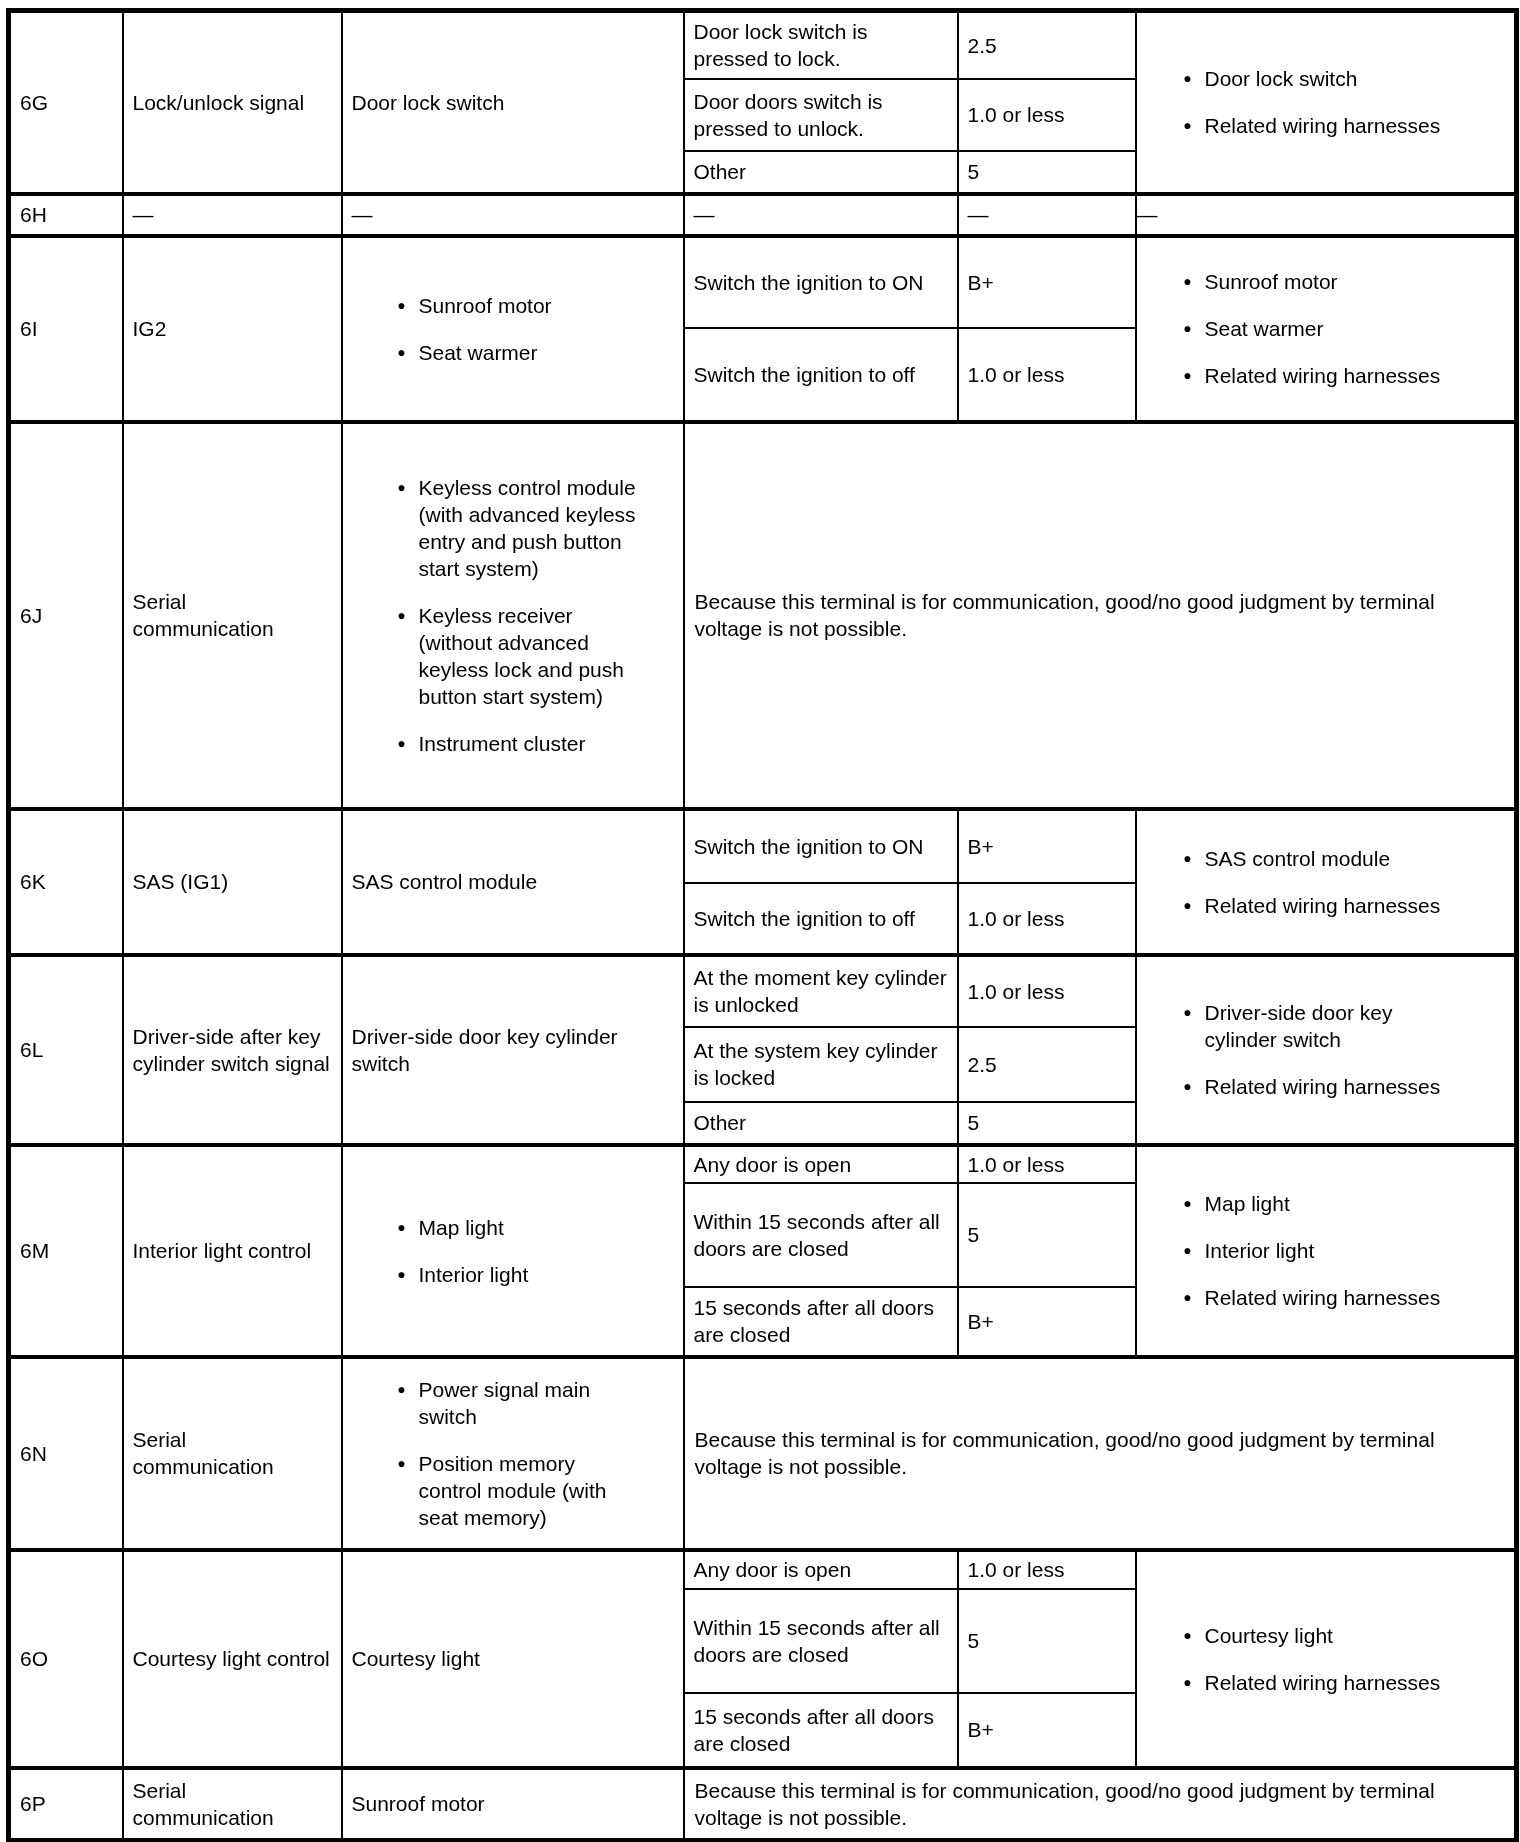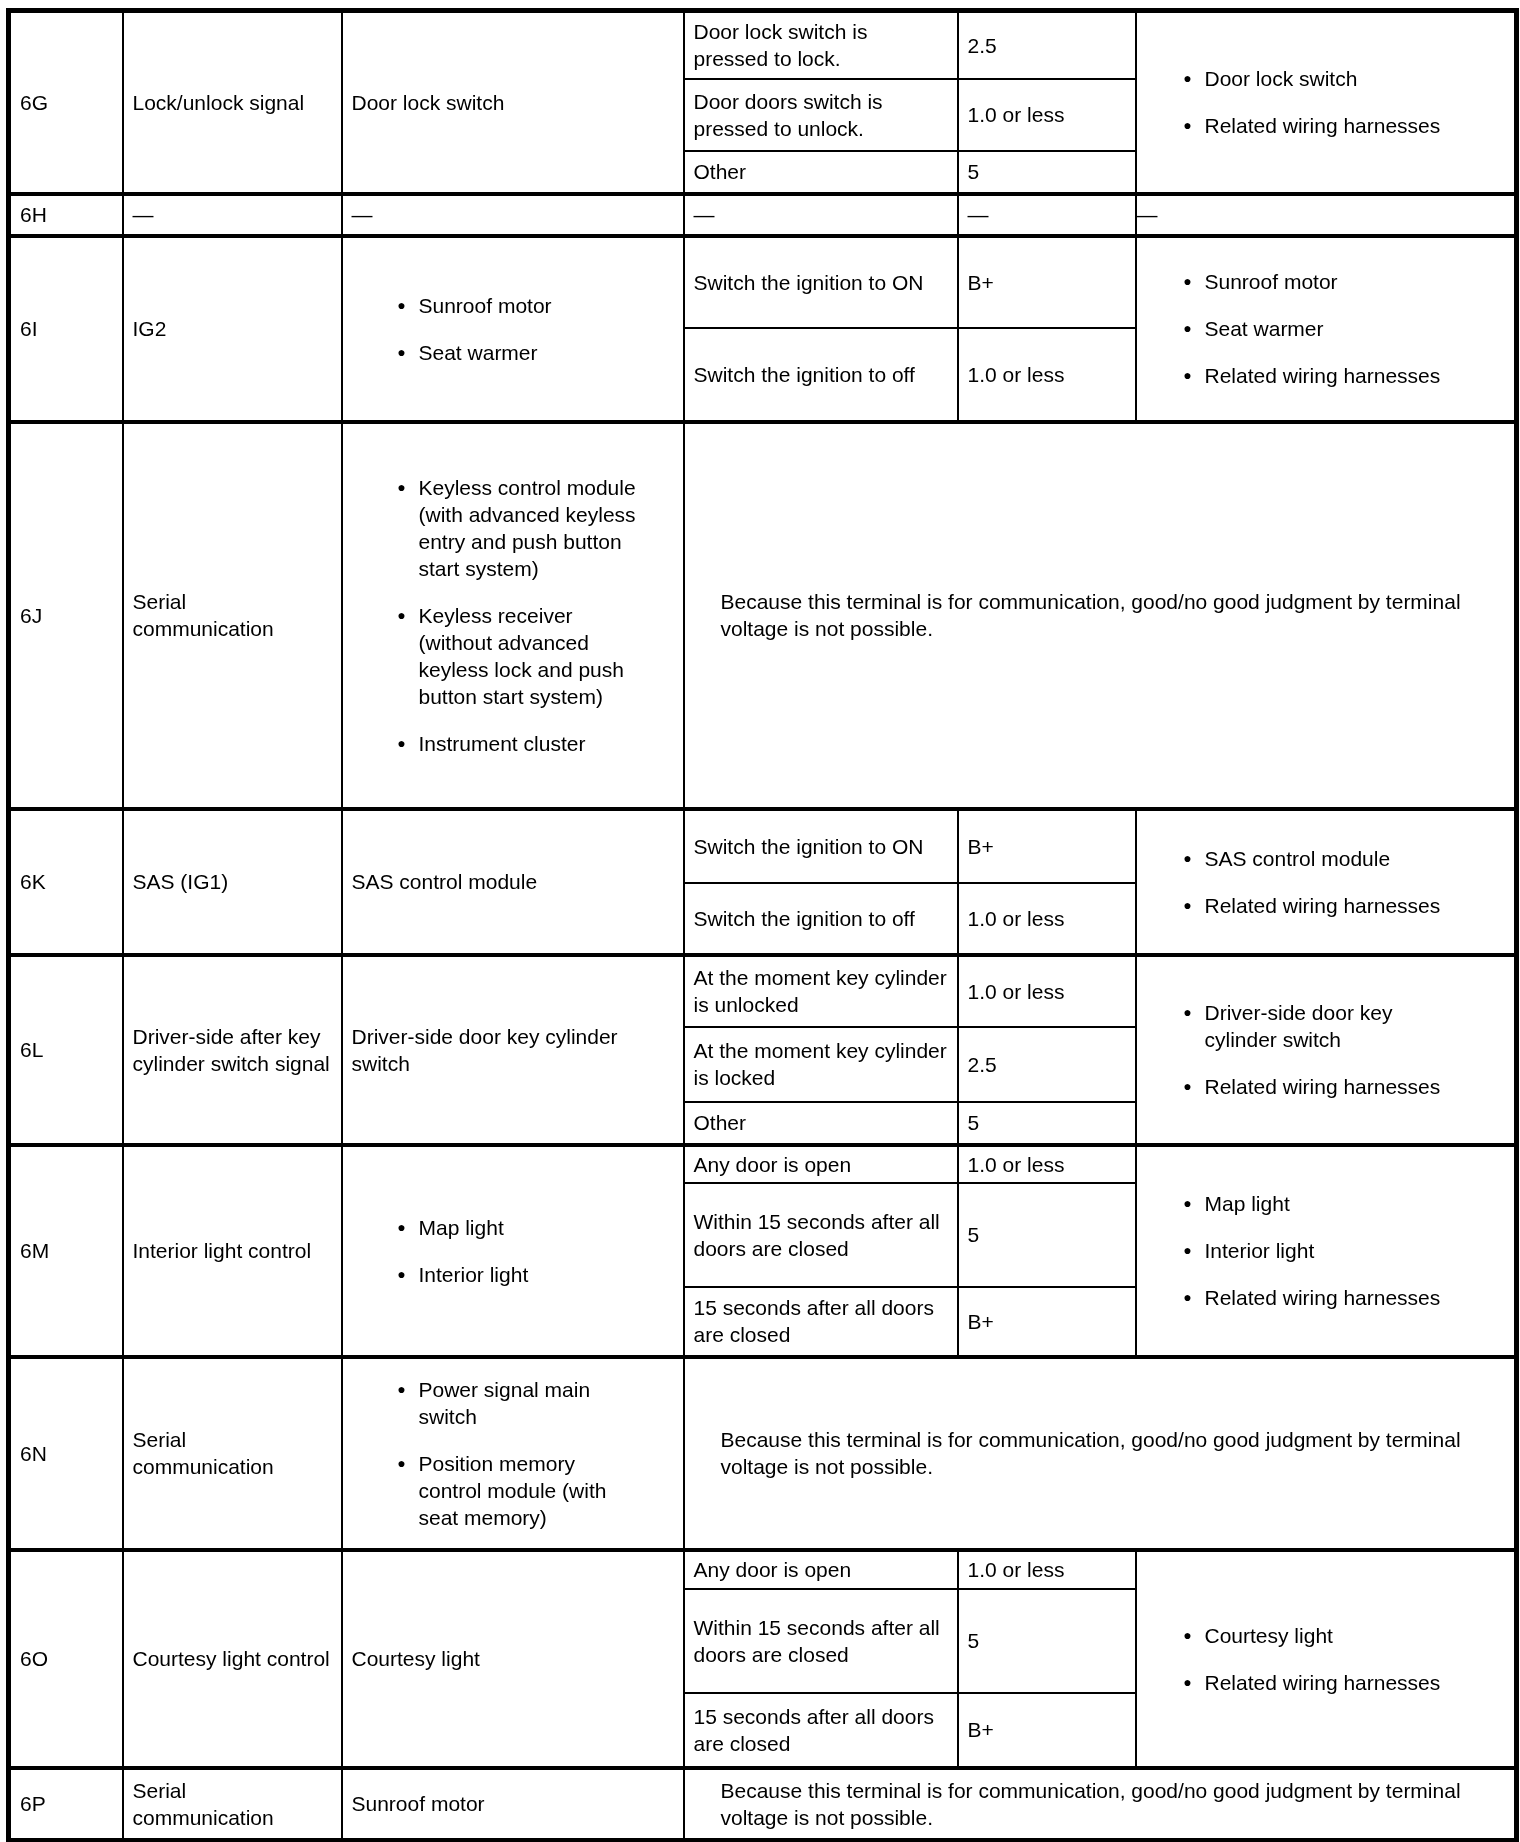--- a/index.html
+++ b/index.html
@@ -17,21 +17,21 @@
   }
   td {
     border: 2px solid #000;
     vertical-align: middle;
     padding: 4px 9px;
     overflow: hidden;
     word-wrap: break-word;
   }
   tr.gs > td { border-top: 4px solid #000; }
   td.c-note { padding-left: 10px; }
-  td.c-note .note-text { max-width: 760px; margin-left: 26px; }
+  td.c-note .note-text { max-width: 760px; }
   td.c-con.haslist, td.c-insp { padding-left: 0; padding-right: 4px; }
   .blist { display: block; }
   .bi { display: flex; align-items: flex-start; }
   .bi + .bi { margin-top: 20px; }
   .bullet {
     flex: 0 0 auto; width: 34px;
     font-size: 14px; line-height: 27px;
     text-align: center;
   }
   .con-list { padding-left: 42px; }
@@ -190,21 +190,21 @@
               <span class="txt">Driver-side door key cylinder switch</span>
             </div>
           <div class="bi">
               <span class="bullet">●</span>
               <span class="txt">Related wiring harnesses</span>
             </div>
         </div>
       </td>
     </tr>
     <tr style="height:75px">
-      <td class="c-cond">At the moment key cylinder is locked</td>
+      <td class="c-cond">At the system key cylinder is locked</td>
       <td class="c-volt">2.5</td>
     </tr>
     <tr style="height:43px">
       <td class="c-cond">Other</td>
       <td class="c-volt">5</td>
     </tr>
 
     <tr class="gs" style="height:38px">
       <td class="c-term" rowspan="3">6M</td>
       <td class="c-sig" rowspan="3">Interior light control</td>

